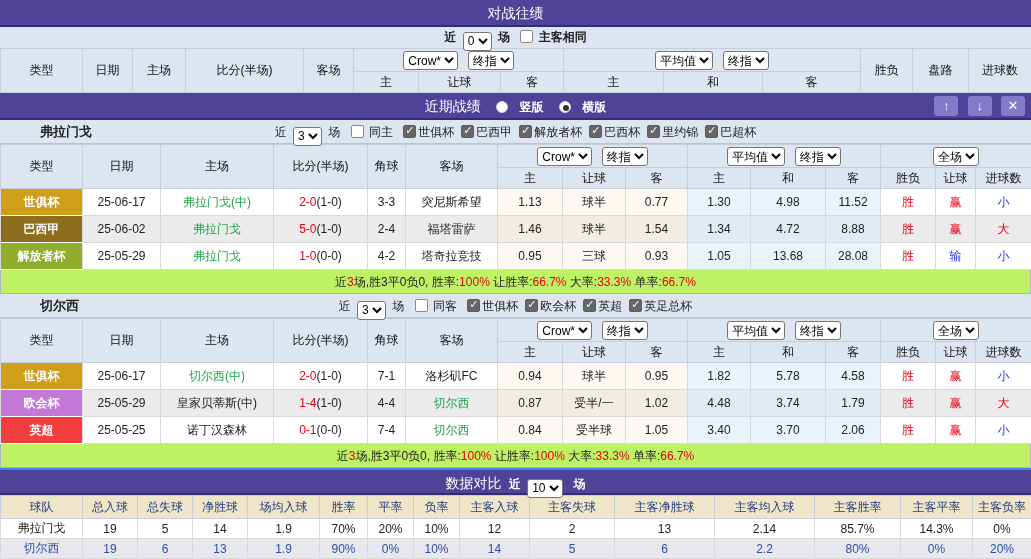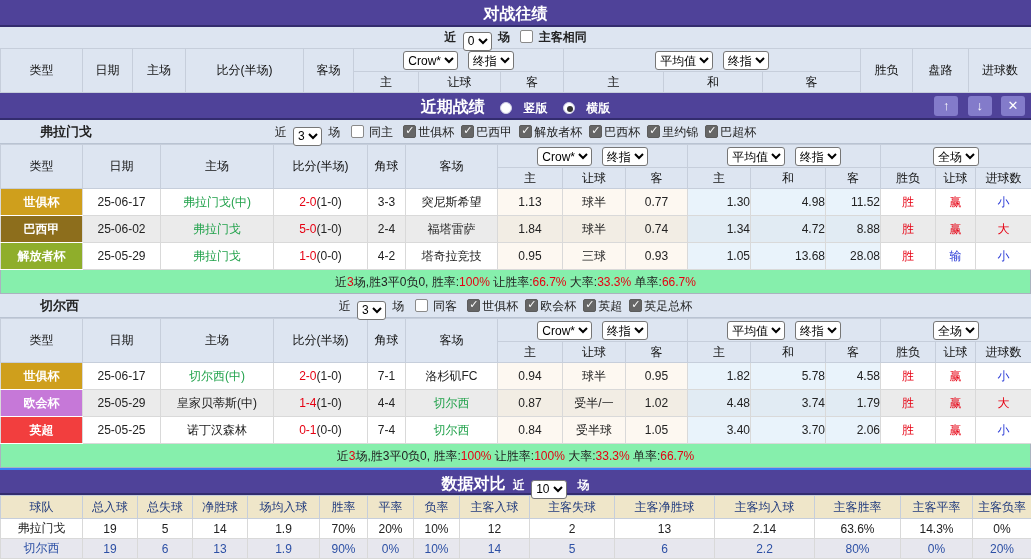--- a/index.html
+++ b/index.html
@@ -10,21 +10,21 @@
     color: #222;
     background: #fff;
   }
   .bar {
     position: relative;
     height: 27px; line-height: 27px;
     background: #4f4299;
     color: #fff; text-align: center;
     border-bottom: 2px solid #332c6e;
   }
-  .bar-title { font-size: 16px; font-weight: bold; margin-top: 36px; }
+  .bar-title { font-size: 14px; font-weight: normal; margin-top: 36px; }
   .bar-sub { font-size: 12px; margin-left: 4px; font-weight: bold; }
   .bar-right { position: absolute; right: 6px; top: 3px; line-height: 20px; }
   .bar-btn {
     display: inline-block; width: 24px; height: 20px; line-height: 20px;
     background: #837bca; border-radius: 3px; color: #fff; text-align: center;
     font-size: 13px; font-weight: bold; margin-left: 6px; cursor: pointer;
   }
   .radio {
     display: inline-block; width: 12px; height: 12px; border-radius: 50%;
     background: #fff; border: 1px solid #cfcfe6; vertical-align: -2px;
@@ -57,29 +57,29 @@
   table { border-collapse: collapse; table-layout: fixed; width: 1031px; border: 1px solid #aab3bf; }
   th, td { border: 1px solid #c6cedb; text-align: center; overflow: hidden; white-space: nowrap; }
   thead th { background: #dde5f1; font-weight: normal; font-size: 12px; color: #111; }
   .ddrow th { height: 23px; }
   .subrow th { height: 21px; }
   .ddcell { text-align: center; }
   tbody td { height: 27px; border-color: #d9d9d9; background: #fff; font-size: 12px; }
   tr.even td { background: #ebebeb; }
   td.crow { background: #fdf8f1; }
   tr.even td.crow { background: #f2ede4; }
-  td.avgc { background: #e9f3fb; text-align: right; }
+  td.avgc { background: #e9f3fb; }
   tr.even td.avgc { background: #e1ebf3; }
   td.badge { color: #fff; font-weight: bold; border-bottom-color: #fff; }
   .c-red { color: #e60012; }
   .c-blue { color: #2839d6; }
   .c-green { color: #22a24c; }
   .score-ft { color: #e60012; }
   .summary {
-    height: 24px; line-height: 24px; background: #86efac; text-align: center;
+    height: 24px; line-height: 24px; background: #bef264; text-align: center;
     border: 1px solid #aab3bf; border-top: none; font-size: 12px;
   }
   .summary .v { color: #e60012; }
   
   #cmp-table thead th { background: #efe6c9; color: #203a7d; height: 23px; font-weight: normal; }
   #cmp-table tbody td { height: 20px; }
   #cmp-table tr.away td { background: #e7e7ee; color: #2d50a5; }
   .bar.cmp { border-top: 2px solid #3b82f6; }
 </style>
 </head>
@@ -234,23 +234,23 @@
         <td class="c-red">赢</td>
         <td class="c-blue">小</td>
       </tr>
       <tr class="even">
         <td class="badge" style="background: rgb(141, 110, 28);">巴西甲</td>
         <td>25-06-02</td>
         <td class="c-green">弗拉门戈</td>
         <td><span class="score-ft">5-0</span><span>(1-0)</span></td>
         <td>2-4</td>
         <td>福塔雷萨</td>
-        <td class="crow">1.84</td>
+        <td class="crow">1.46</td>
         <td class="crow">球半</td>
-        <td class="crow">0.74</td>
+        <td class="crow">1.54</td>
         <td class="avgc">1.34</td>
         <td class="avgc">4.72</td>
         <td class="avgc">8.88</td>
         <td class="c-red">胜</td>
         <td class="c-red">赢</td>
         <td class="c-red">大</td>
       </tr>
       <tr>
         <td class="badge" style="background: rgb(143, 174, 43);">解放者杯</td>
         <td>25-05-29</td>
@@ -437,21 +437,21 @@
         <td>5</td>
         <td>14</td>
         <td>1.9</td>
         <td>70%</td>
         <td>20%</td>
         <td>10%</td>
         <td>12</td>
         <td>2</td>
         <td>13</td>
         <td>2.14</td>
-        <td>63.6%</td>
+        <td>85.7%</td>
         <td>14.3%</td>
         <td>0%</td>
       </tr>
       <tr class="away">
         <td>切尔西</td>
         <td>19</td>
         <td>6</td>
         <td>13</td>
         <td>1.9</td>
         <td>90%</td>

